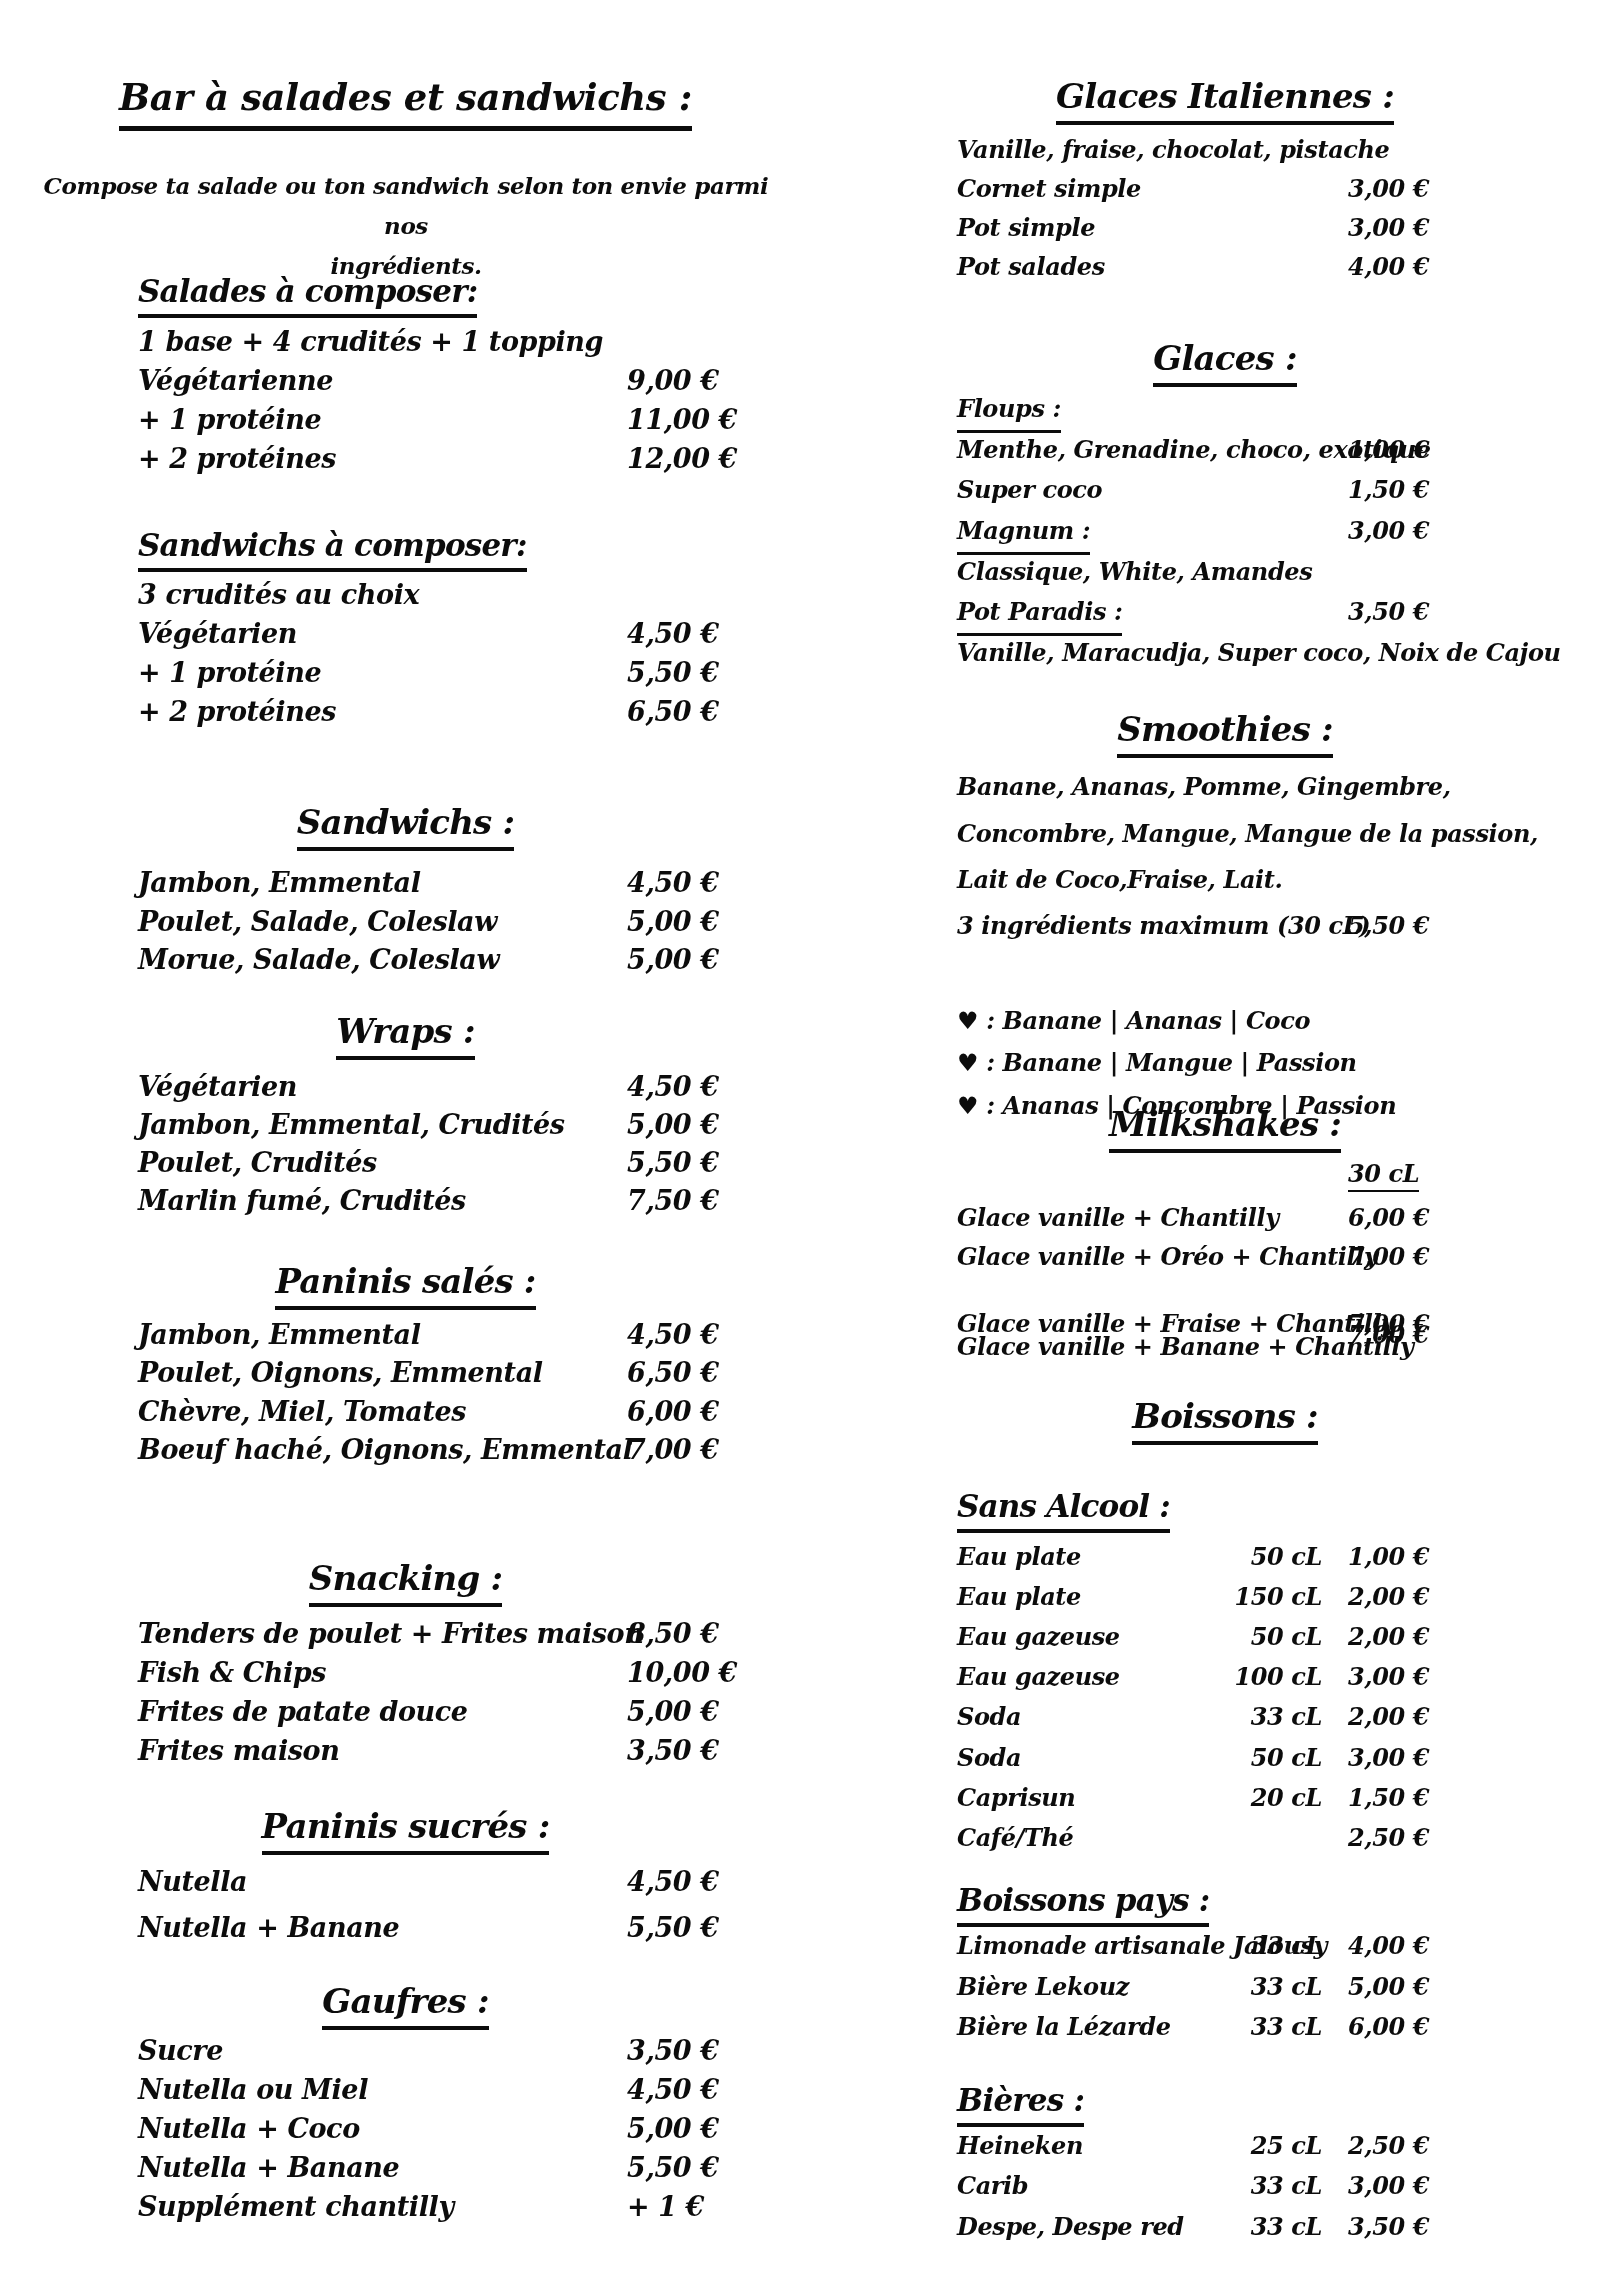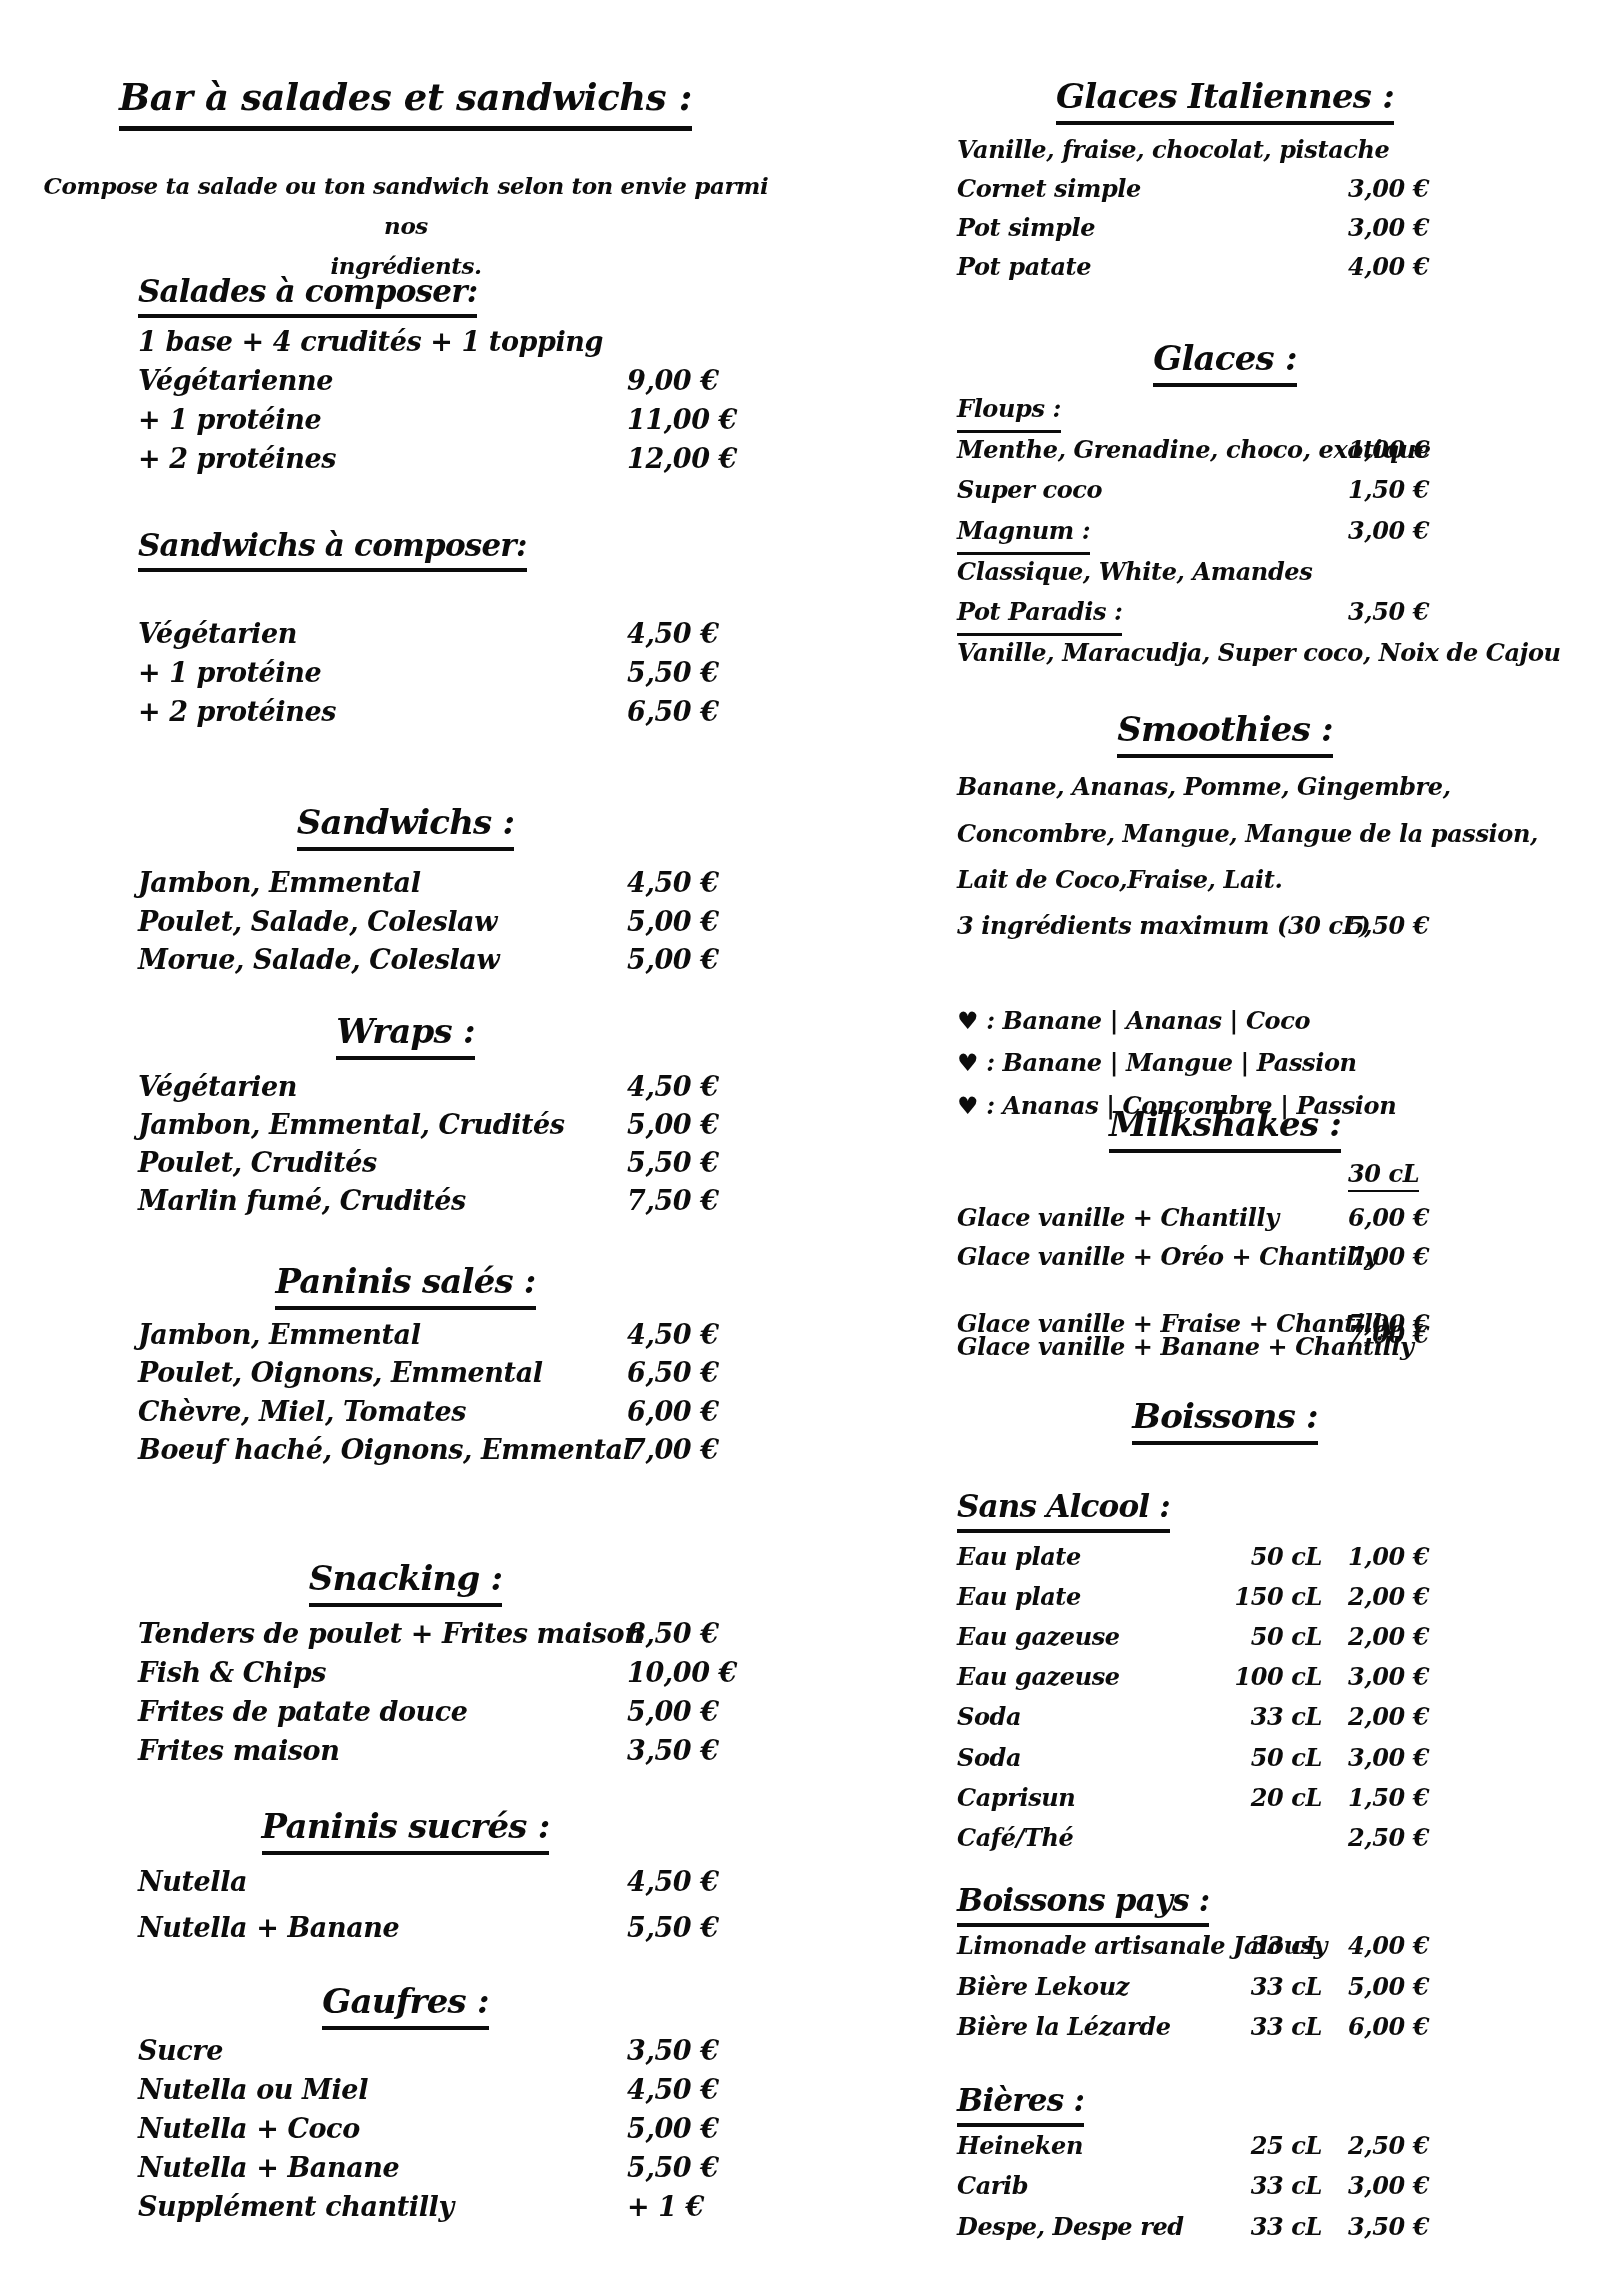--- a/index.html
+++ b/index.html
@@ -41,20 +41,23 @@
     </div>
     <div class="row" style="left: 69px; top: 404px; width: 673px; font-size: 27px;">
       <span class="abs" style="left: 69px;">+ 1 protéine</span>
       <span class="abs" style="left: 558px;">11,00 €</span>
     </div>
     <div class="row" style="left: 69px; top: 443px; width: 673px; font-size: 27px;">
       <span class="abs" style="left: 69px;">+ 2 protéines</span>
       <span class="abs" style="left: 558px;">12,00 €</span>
     </div>
     <div class="sec-h hs" style="left: 69px; top: 527px; width: 673px; padding-left: 69px; box-sizing: border-box;"><span class="u">Sandwichs à composer:</span></div>
+    <div class="row" style="left: 69px; top: 579px; width: 673px; font-size: 27px;">
+      <span class="abs" style="left: 69px;">3 crudités au choix</span>
+    </div>
     <div class="row" style="left: 69px; top: 618px; width: 673px; font-size: 27px;">
       <span class="abs" style="left: 69px;">Végétarien</span>
       <span class="abs" style="left: 558px;">4,50 €</span>
     </div>
     <div class="row" style="left: 69px; top: 657px; width: 673px; font-size: 27px;">
       <span class="abs" style="left: 69px;">+ 1 protéine</span>
       <span class="abs" style="left: 558px;">5,50 €</span>
     </div>
     <div class="row" style="left: 69px; top: 696px; width: 673px; font-size: 27px;">
       <span class="abs" style="left: 69px;">+ 2 protéines</span>
@@ -160,21 +163,21 @@
     </div>
     <div class="row" style="left: 949px; top: 174px; width: 552px; font-size: 24px;">
       <span class="abs" style="left: 8px;">Cornet simple</span>
       <span class="abs" style="left: 399px;">3,00 €</span>
     </div>
     <div class="row" style="left: 949px; top: 213px; width: 552px; font-size: 24px;">
       <span class="abs" style="left: 8px;">Pot simple</span>
       <span class="abs" style="left: 399px;">3,00 €</span>
     </div>
     <div class="row" style="left: 949px; top: 252px; width: 552px; font-size: 24px;">
-      <span class="abs" style="left: 8px;">Pot patate</span>
+      <span class="abs" style="left: 8px;">Pot salades</span>
       <span class="abs" style="left: 399px;">4,00 €</span>
     </div>
     <div class="sec-h hc" style="left: 949px; top: 338px; width: 552px;"><span class="u">Glaces :</span></div>
     <div class="row" style="left: 949px; top: 394px; width: 552px; font-size: 24px;">
       <span class="abs u-item" style="left: 8px;">Floups :</span>
     </div>
     <div class="row" style="left: 949px; top: 435px; width: 552px; font-size: 24px;">
       <span class="abs" style="left: 8px;">Menthe, Grenadine, choco, exotique</span>
       <span class="abs" style="left: 399px;">1,00 €</span>
     </div>

